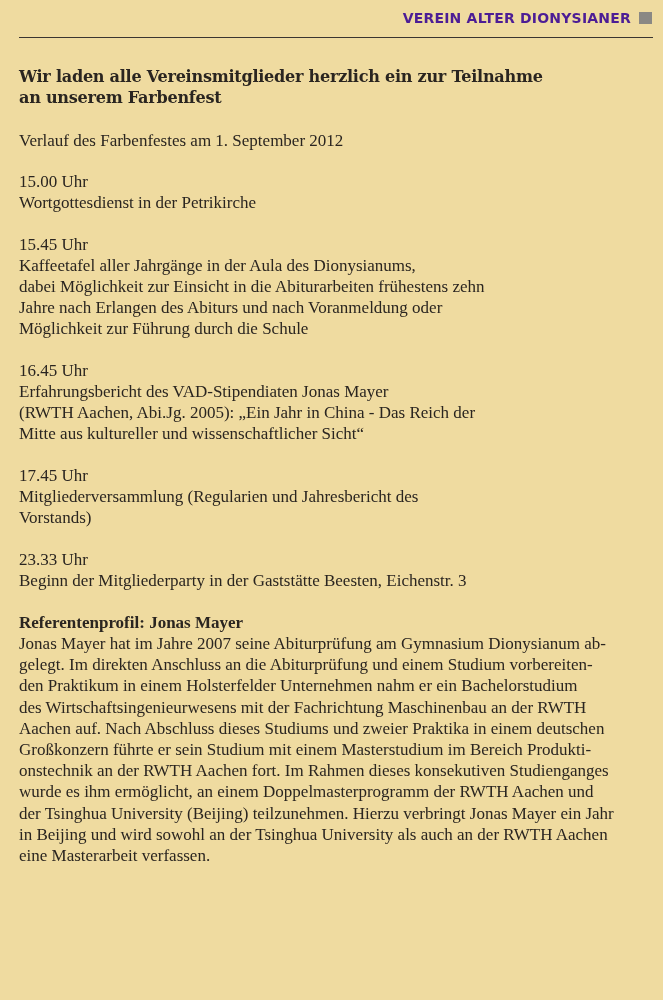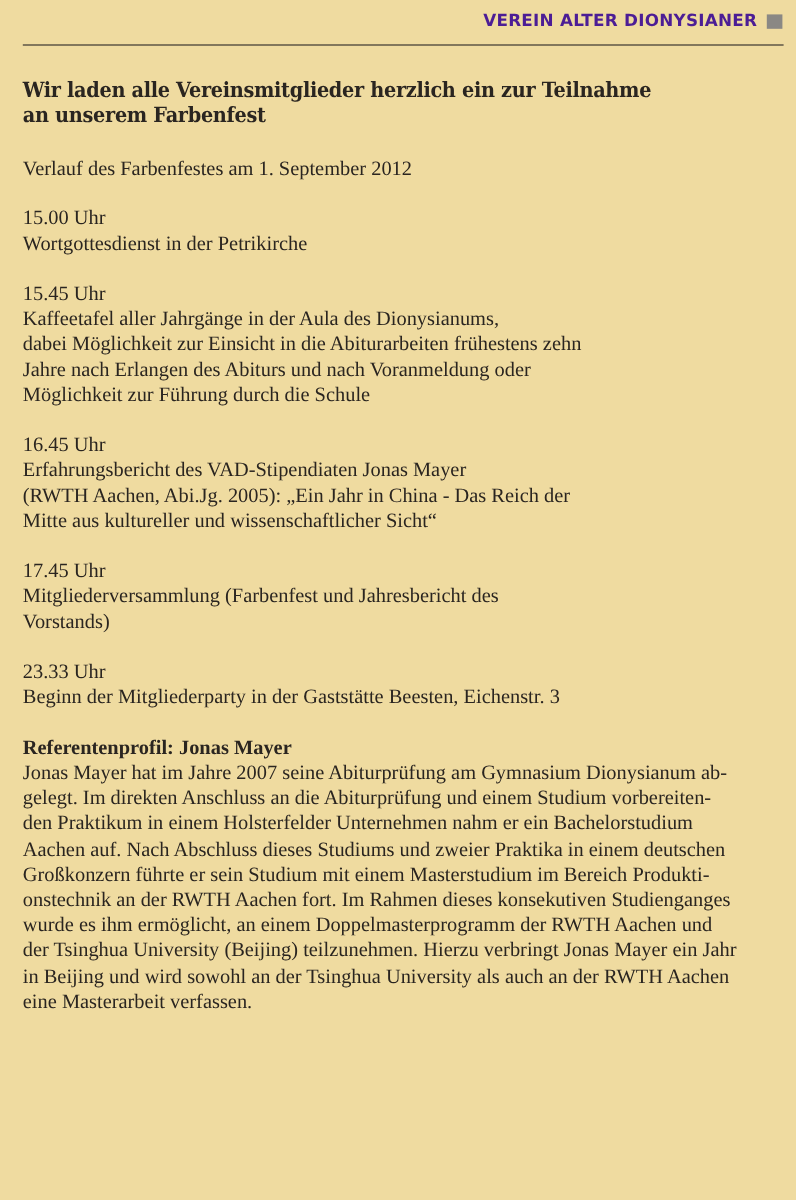--- a/index.html
+++ b/index.html
@@ -141,38 +141,39 @@
       <div class="sched-desc">
         <div>Erfahrungsbericht des VAD-Stipendiaten Jonas Mayer</div>
         <div>(RWTH Aachen, Abi.Jg. 2005): „Ein Jahr in China - Das Reich der</div>
         <div>Mitte aus kultureller und wissenschaftlicher Sicht“</div>
       </div>
     </div>
 
     <div class="sched-item">
       <span class="sched-time">17.45 Uhr</span>
       <div class="sched-desc">
-        <div>Mitgliederversammlung (Farbenfest und Jahresbericht des</div>
+        <div>Mitgliederversammlung (Regularien und Jahresbericht des</div>
         <div>Vorstands)</div>
       </div>
     </div>
 
     <div class="sched-item">
       <span class="sched-time">23.33 Uhr</span>
       <div class="sched-desc">
         <div>Beginn der Mitgliederparty in der Gaststätte Beesten, Eichenstr. 3</div>
       </div>
     </div>
   </div>
 
   <div class="profile-heading">Referentenprofil: Jonas Mayer</div>
   <div class="profile-body">
     <div>Jonas Mayer hat im Jahre 2007 seine Abiturprüfung am Gymnasium Dionysianum ab-</div>
     <div>gelegt. Im direkten Anschluss an die Abiturprüfung und einem Studium vorbereiten-</div>
     <div>den Praktikum in einem Holsterfelder Unternehmen nahm er ein Bachelorstudium</div>
+    <div>des Wirtschaftsingenieurwesens mit der Fachrichtung Maschinenbau an der RWTH</div>
     <div>Aachen auf. Nach Abschluss dieses Studiums und zweier Praktika in einem deutschen</div>
     <div>Großkonzern führte er sein Studium mit einem Masterstudium im Bereich Produkti-</div>
     <div>onstechnik an der RWTH Aachen fort. Im Rahmen dieses konsekutiven Studienganges</div>
     <div>wurde es ihm ermöglicht, an einem Doppelmasterprogramm der RWTH Aachen und</div>
     <div>der Tsinghua University (Beijing) teilzunehmen. Hierzu verbringt Jonas Mayer ein Jahr</div>
     <div>in Beijing und wird sowohl an der Tsinghua University als auch an der RWTH Aachen</div>
     <div>eine Masterarbeit verfassen.</div>
   </div>
 </div>
 

